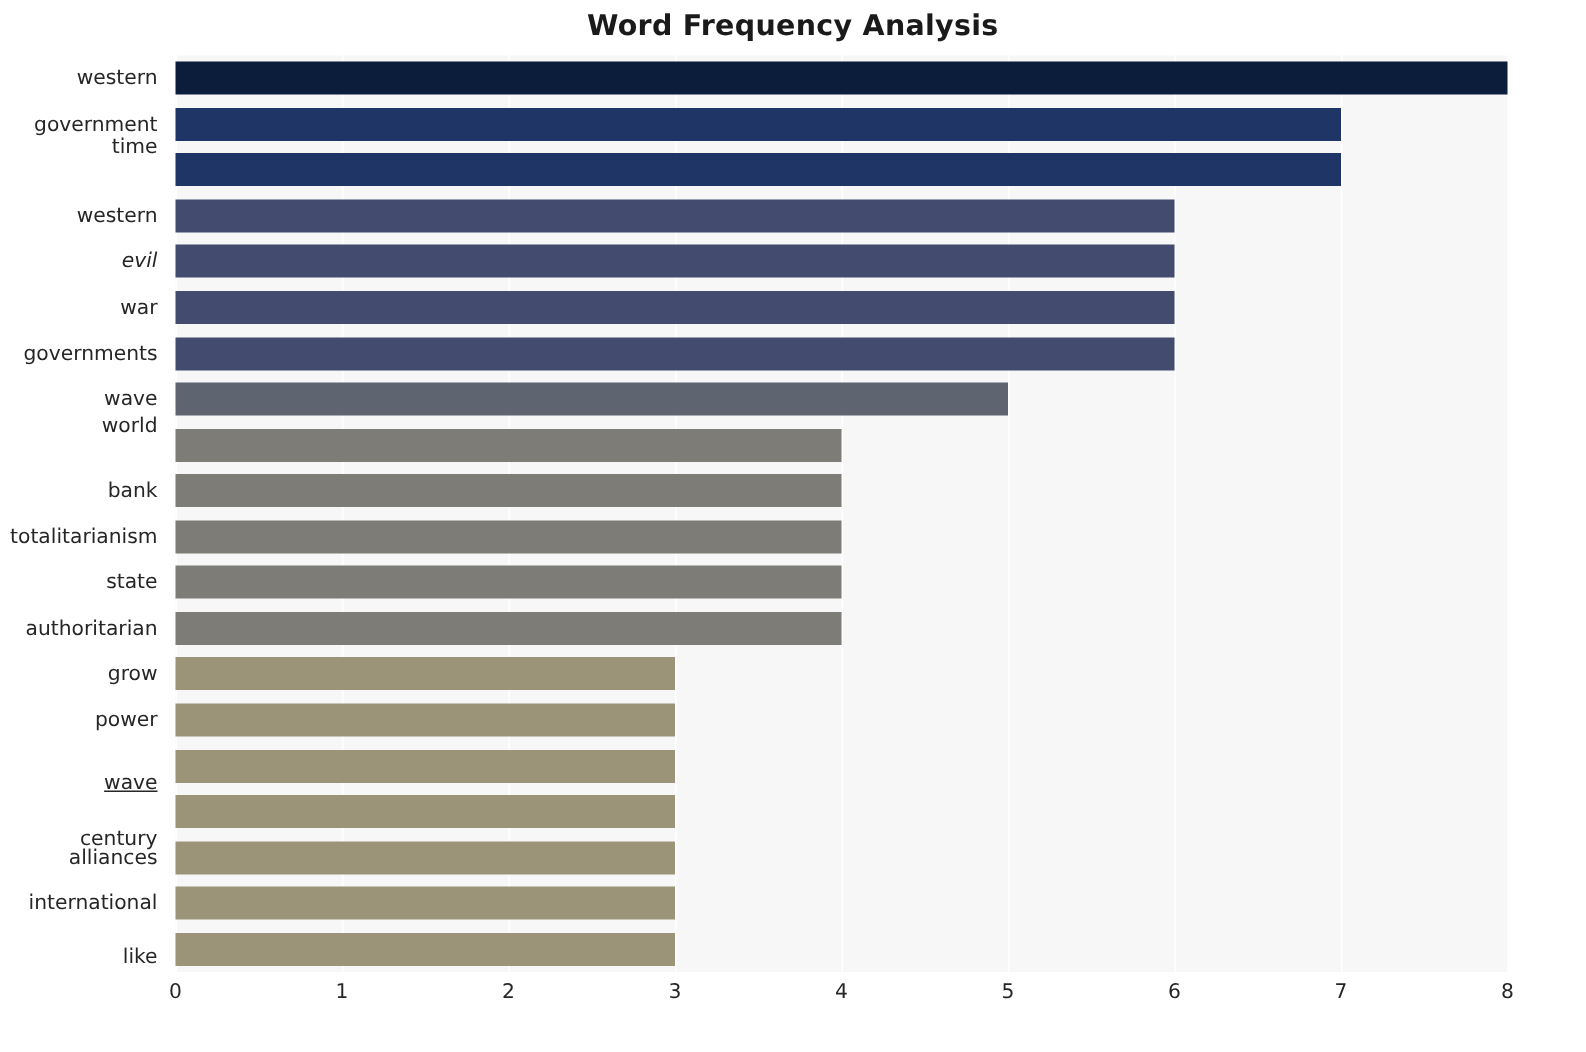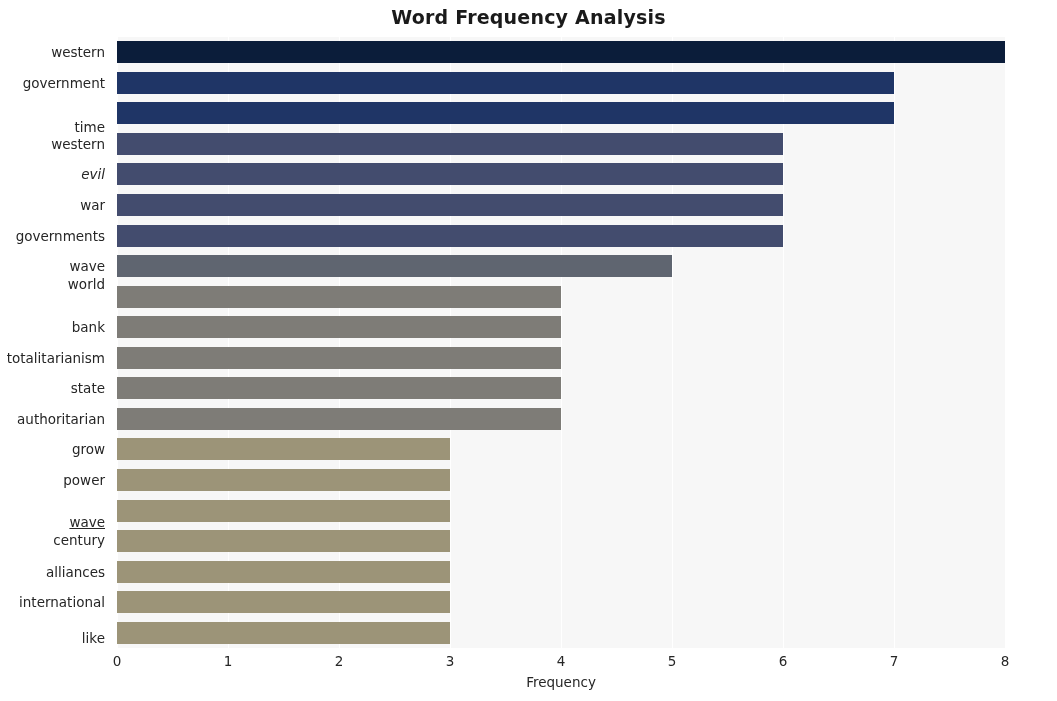--- a/index.html
+++ b/index.html
@@ -144,47 +144,46 @@
         <div class="bar" style="left: 0px; width: 333px; top: 493.075px; height: 22px; background: rgb(156, 148, 120);"></div>
         <div class="bar" style="left: 0px; width: 333px; top: 523.625px; height: 22px; background: rgb(156, 148, 120);"></div>
         <div class="bar" style="left: 0px; width: 333px; top: 554.175px; height: 22px; background: rgb(156, 148, 120);"></div>
         <div class="bar" style="left: 0px; width: 333px; top: 584.725px; height: 22px; background: rgb(156, 148, 120);"></div>
       </div>
   </div>
 
   <div id="y-axis">
       <div class="ytick" style="top: 8.275px;">western</div>
       <div class="ytick" style="top: 38.825px;">government</div>
-      <div class="ytick" style="top: 83px;">time</div>
+      <div class="ytick" style="top: 54px;">time</div>
       <div class="ytick" style="top: 99.925px;">western</div>
       <div class="ytick" style="top: 130.475px; font-style: italic;">evil</div>
       <div class="ytick" style="top: 161.025px;">war</div>
       <div class="ytick" style="top: 191.575px;">governments</div>
       <div class="ytick" style="top: 222.125px;">wave</div>
       <div class="ytick" style="top: 240px;">world</div>
       <div class="ytick" style="top: 283.225px;">bank</div>
       <div class="ytick" style="top: 313.775px;">totalitarianism</div>
       <div class="ytick" style="top: 344.325px;">state</div>
       <div class="ytick" style="top: 374.875px;">authoritarian</div>
       <div class="ytick" style="top: 405.425px;">grow</div>
       <div class="ytick" style="top: 435.975px;">power</div>
       <div class="ytick" style="top: 478px; text-decoration: underline;">wave</div>
-      <div class="ytick" style="top: 496px;">century</div>
+      <div class="ytick" style="top: 515px;">century</div>
       <div class="ytick" style="top: 527.625px;">alliances</div>
       <div class="ytick" style="top: 558.175px;">international</div>
       <div class="ytick" style="top: 594px;">like</div>
     </div>
 
   <div id="x-axis">
       <div class="xtick" style="left: 0px;">0</div>
       <div class="xtick" style="left: 111px;">1</div>
       <div class="xtick" style="left: 222px;">2</div>
       <div class="xtick" style="left: 333px;">3</div>
       <div class="xtick" style="left: 444px;">4</div>
       <div class="xtick" style="left: 555px;">5</div>
       <div class="xtick" style="left: 666px;">6</div>
       <div class="xtick" style="left: 777px;">7</div>
       <div class="xtick" style="left: 888px;">8</div>
     </div>
 
-  <div id="x-axis-label">Frequency</div>
 
 </div>
 
 </body></html>

